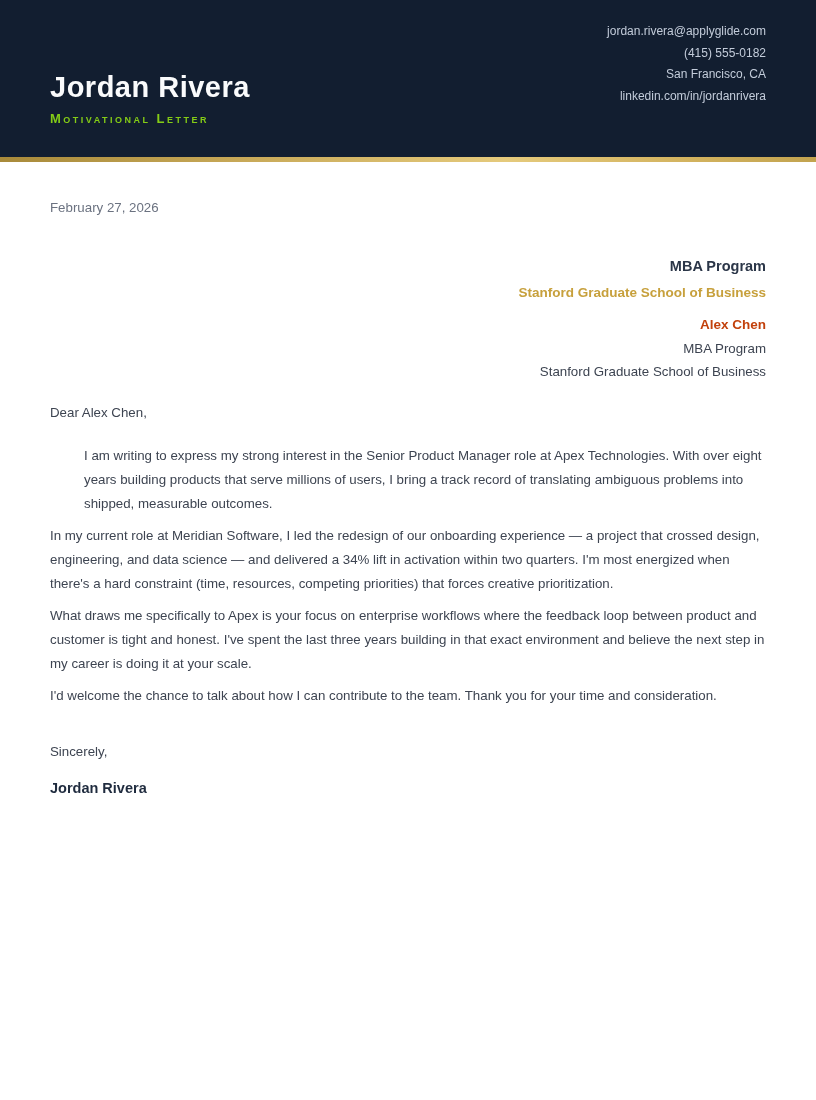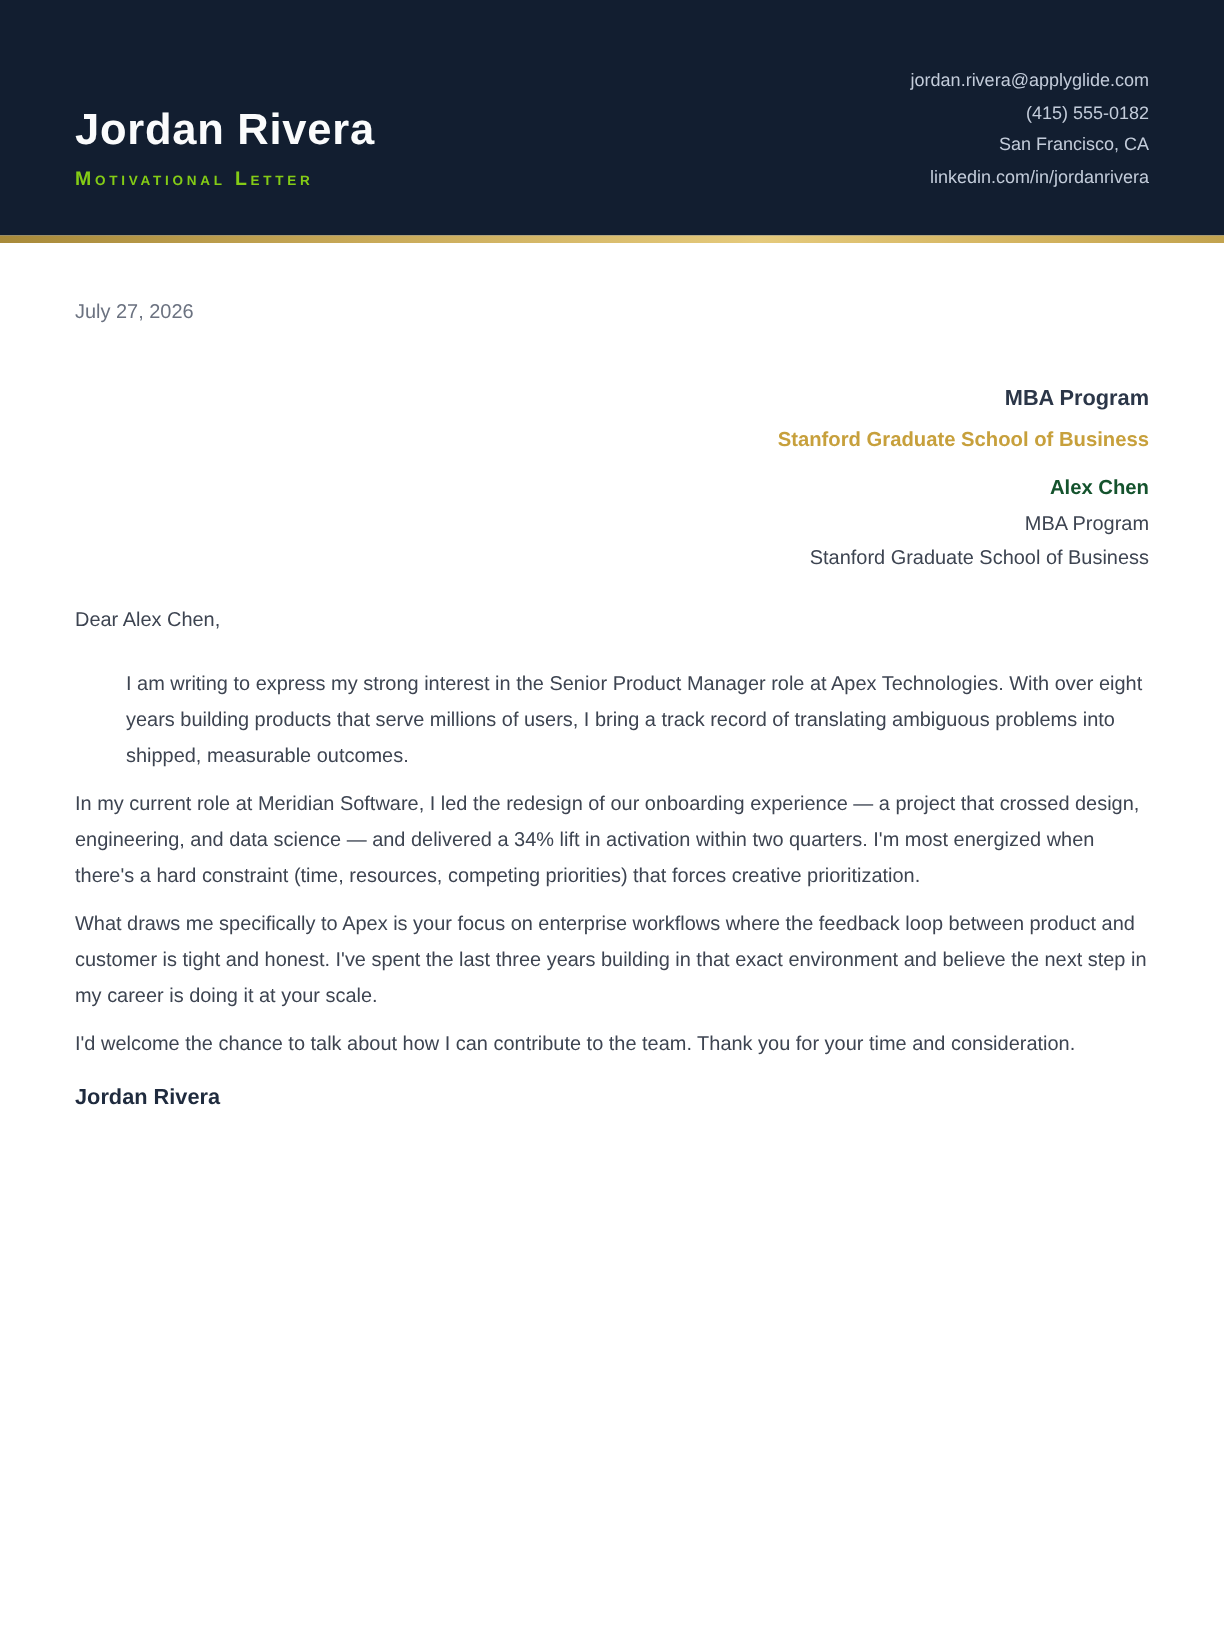--- a/index.html
+++ b/index.html
@@ -38,21 +38,21 @@
   }
   .subtitle {
     margin-top: 7px;
     font-size: 13px;
     font-weight: 700;
     font-variant: small-caps;
     letter-spacing: 2.5px;
     color: #84cc16;
   }
   .header-right {
-    padding-top: 43px;
+    padding-top: 21px;
     text-align: right;
     font-size: 12px;
     line-height: 21.7px;
     color: #c3ccda;
   }
   .gold-band {
     height: 5px;
     background: linear-gradient(90deg, #a88a3a 0%, #c8a958 30%, #e5ca7c 62%, #d2b25e 85%, #c2a34f 100%);
   }
 
@@ -79,21 +79,21 @@
     margin-top: 9px;
     font-weight: 700;
     font-size: 13.5px;
     color: #c7a03c;
     line-height: 18px;
   }
   .recipient-name {
     margin-top: 14px;
     font-weight: 700;
     font-size: 13.5px;
-    color: #14532d;
+    color: #c2410c;
     line-height: 18px;
   }
   .recipient-line {
     margin-top: 5.5px;
     line-height: 18px;
   }
   .salutation { margin-top: 20px; }
   .paragraphs p { margin-top: 8px; }
   .paragraphs p:first-child { margin-top: 19px; margin-left: 34px; }
   .closing { margin-top: 32px; }
@@ -117,35 +117,36 @@
     <div class="header-right">
       <div>jordan.rivera@applyglide.com</div>
       <div>(415) 555-0182</div>
       <div>San Francisco, CA</div>
       <div>linkedin.com/in/jordanrivera</div>
     </div>
   </header>
   <div class="gold-band"></div>
 
   <main class="letter">
-    <div class="date">July 27, 2026</div>
+    <div class="date">February 27, 2026</div>
 
     <div class="recipient">
       <div class="recipient-program">MBA Program</div>
       <div class="recipient-school">Stanford Graduate School of Business</div>
       <div class="recipient-name">Alex Chen</div>
       <div class="recipient-line">MBA Program</div>
       <div class="recipient-line">Stanford Graduate School of Business</div>
     </div>
 
     <div class="salutation">Dear Alex Chen,</div>
 
     <div class="paragraphs">
       <p>I am writing to express my strong interest in the Senior Product Manager role at Apex Technologies. With over eight years building products that serve millions of users, I bring a track record of translating ambiguous problems into shipped, measurable outcomes.</p>
       <p>In my current role at Meridian Software, I led the redesign of our onboarding experience — a project that crossed design, engineering, and data science — and delivered a 34% lift in activation within two quarters. I'm most energized when there's a hard constraint (time, resources, competing priorities) that forces creative prioritization.</p>
       <p>What draws me specifically to Apex is your focus on enterprise workflows where the feedback loop between product and customer is tight and honest. I've spent the last three years building in that exact environment and believe the next step in my career is doing it at your scale.</p>
       <p>I'd welcome the chance to talk about how I can contribute to the team. Thank you for your time and consideration.</p>
     </div>
 
+    <div class="closing">Sincerely,</div>
     <div class="signature">Jordan Rivera</div>
   </main>
 
 </div>
 
 </body></html>

